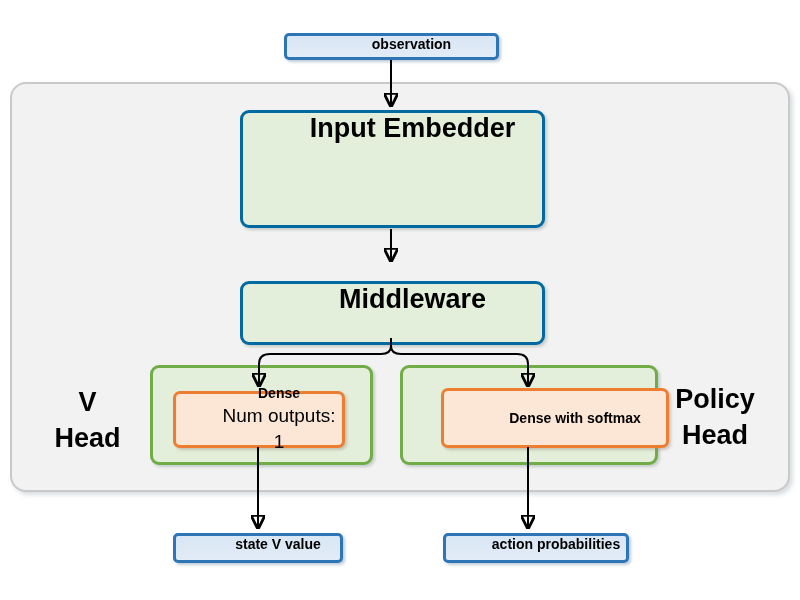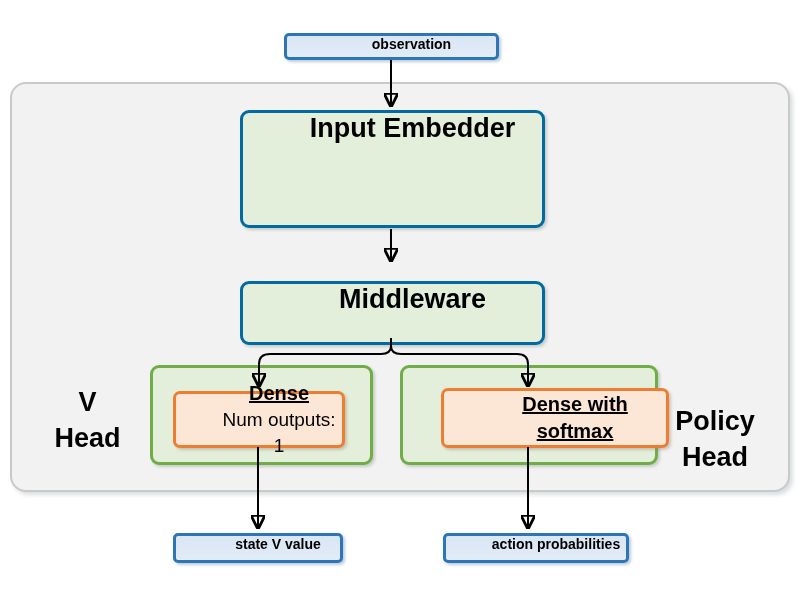--- a/index.html
+++ b/index.html
@@ -27,37 +27,37 @@
   }
   .headbox{
     background:#e3efda;border:3px solid #70ad47;border-radius:9px;
     box-shadow:2px 2px 3px rgba(130,150,140,0.4);
   }
   .layer{
     background:#fce6d6;border:3px solid #ed7d31;border-radius:7px;
     flex-direction:column;line-height:1.35;
     box-shadow:2px 2px 3px rgba(150,130,115,0.4);
   }
-  .layer .t{font-weight:bold;font-size:20px;text-decoration:underline;}
+  .layer .t{font-weight:bold;font-size:14px;}
   .layer .d{font-weight:normal;font-size:19px;}
   .headlabel{
     position:absolute;display:flex;flex-direction:column;align-items:center;justify-content:center;
     font-weight:bold;font-size:27px;line-height:36px;text-align:center;
   }
   #obs{left:284px;top:33px;width:215px;height:27px;}
   #embedder{left:240px;top:110px;width:305px;height:118px;}
   #middleware{left:240px;top:265px;width:305px;height:64px;margin-top:16px;}
   #vheadbox{left:150px;top:365px;width:223px;height:100px;}
   #vdense{left:173px;top:391px;width:172px;height:57px;}
   #pheadbox{left:400px;top:365px;width:258px;height:100px;}
   #pdense{left:415px;top:388px;width:228px;height:60px;margin-left:26px;}
   #vout{left:173px;top:533px;width:170px;height:30px;}
   #pout{left:443px;top:533px;width:186px;height:30px;}
   #vlabel{left:35px;top:384px;width:105px;height:72px;}
-  #plabel{left:660px;top:403px;width:110px;height:72px;}
+  #plabel{left:660px;top:381px;width:110px;height:72px;}
   svg.arrows{position:absolute;left:0;top:0;pointer-events:none;}
   svg.arrows path{stroke:#000;stroke-width:2;fill:none;}
 </style>
 </head>
 <body>
 
 <div class="stage">
 
   <div class="container"></div>
 

